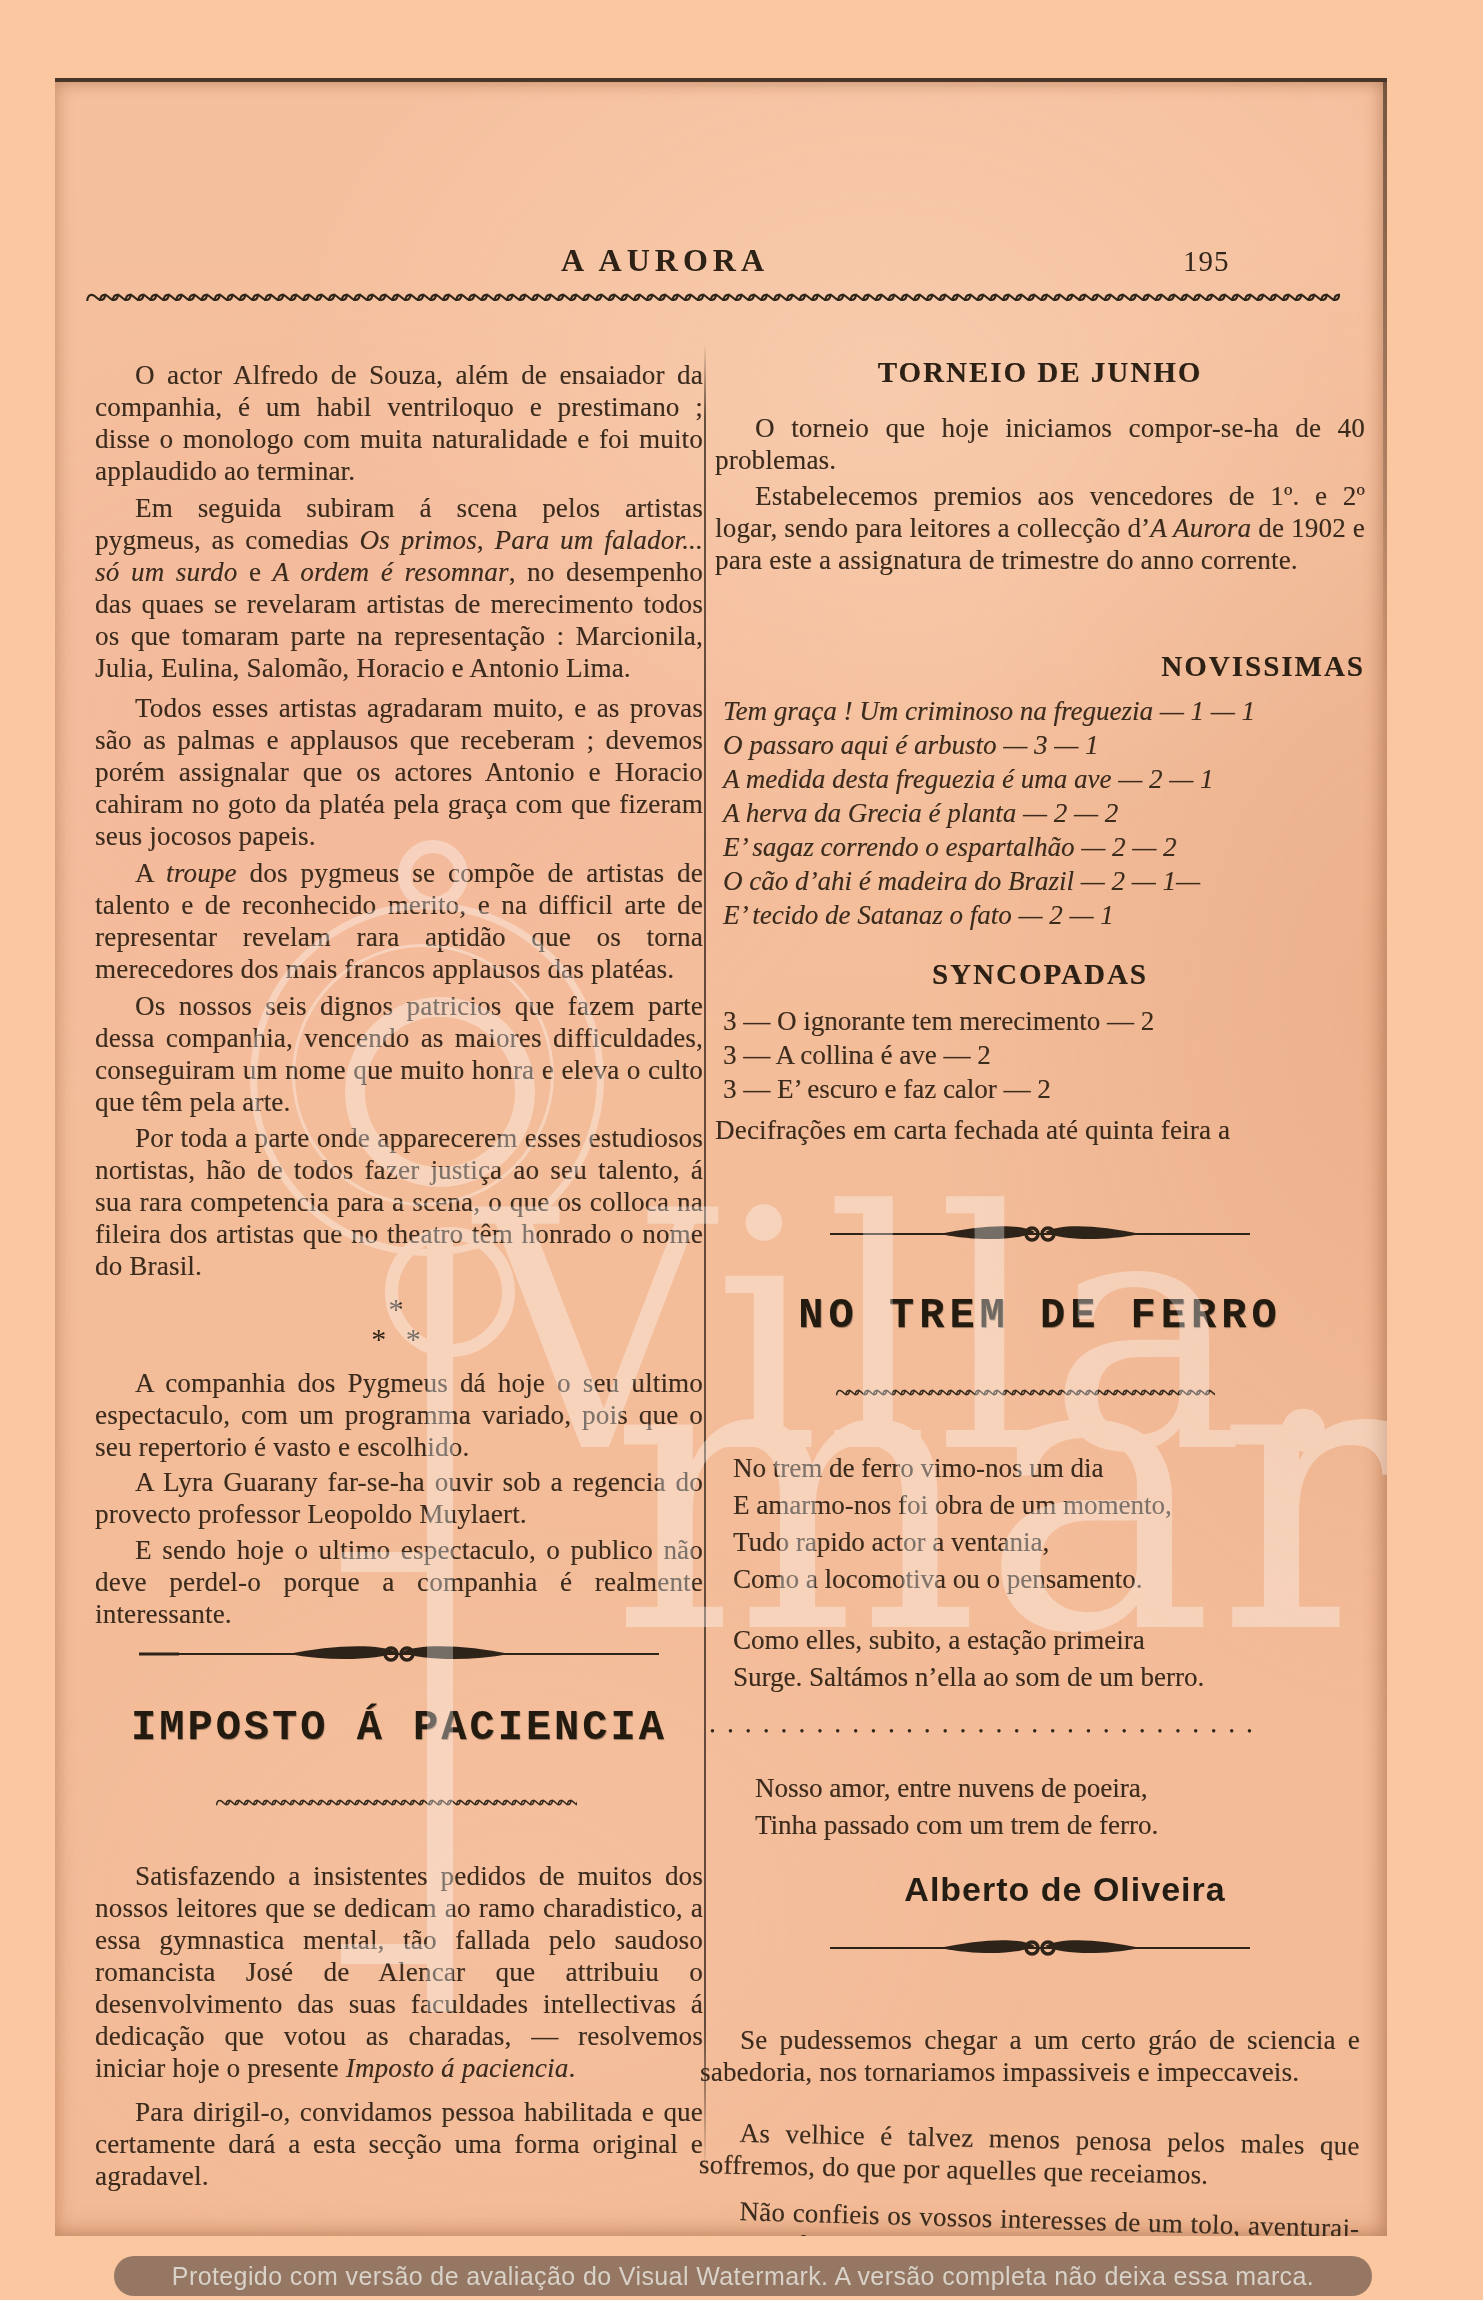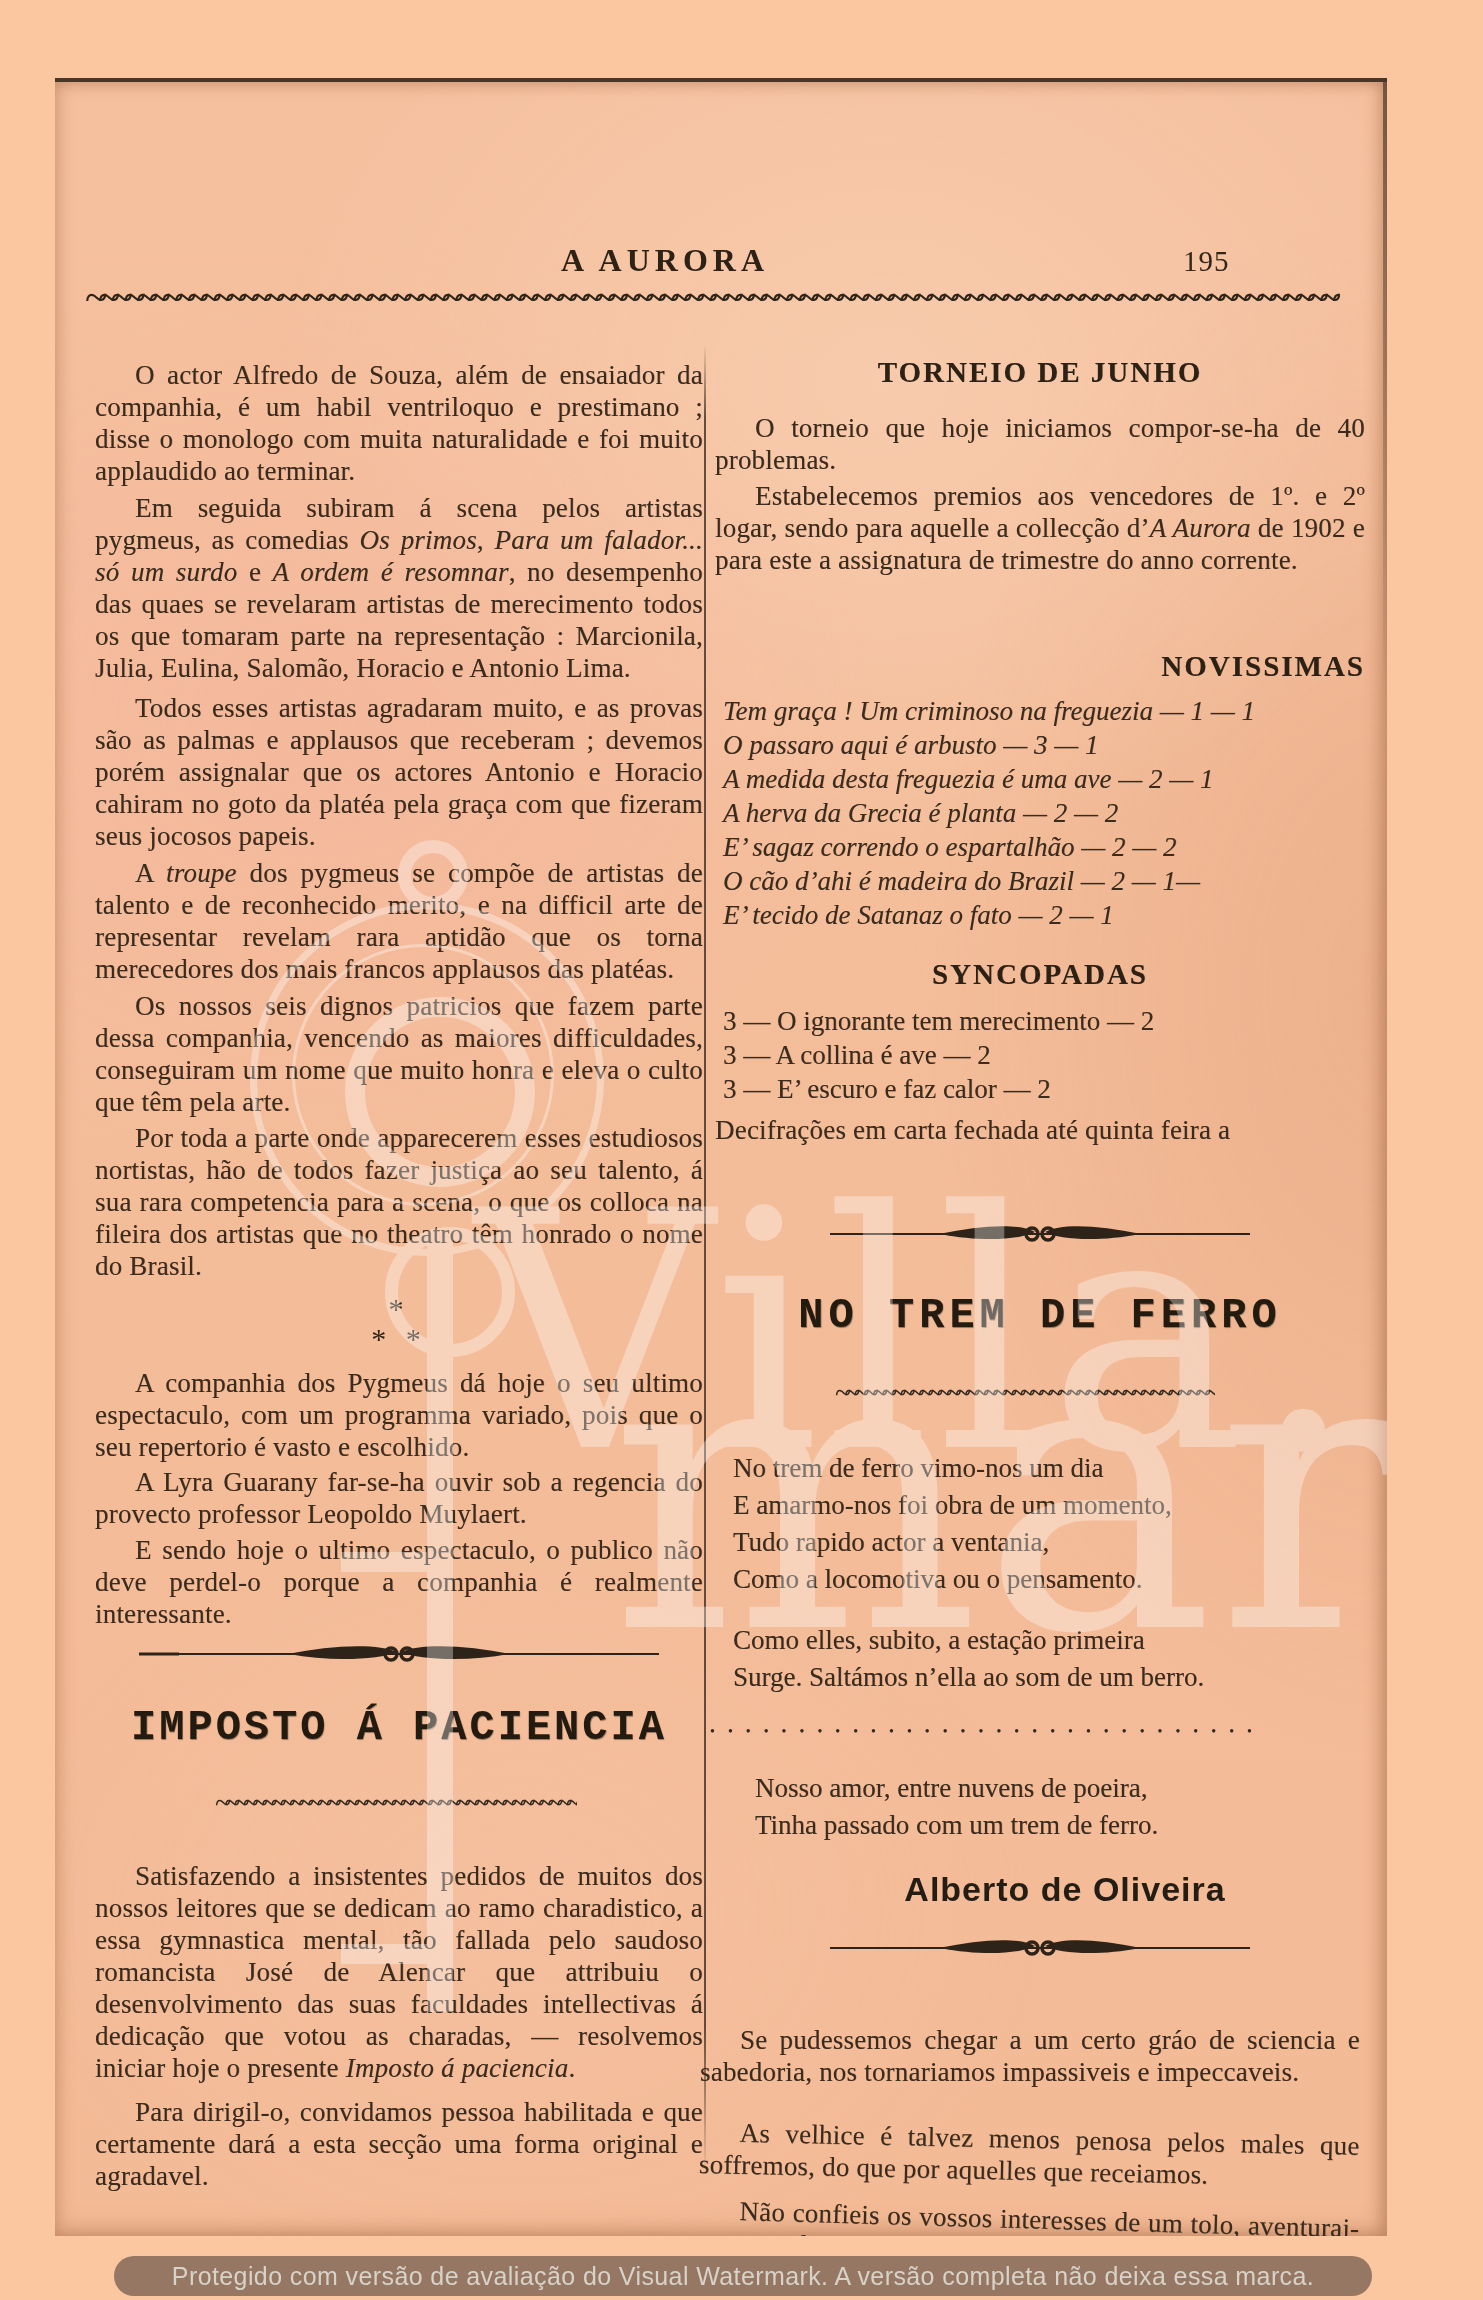--- a/index.html
+++ b/index.html
@@ -98,21 +98,21 @@
 
     <div class="blk slab" style="left:40px;top:1622px;width:608px;font-size:42px;letter-spacing:3px;">IMPOSTO Á PACIENCIA</div>
 
     <div class="blk wavy" style="left:160px;top:1710px;width:362px;">~~~~~~~~~~~~~~~~~~~~~~~~~~~~~~~~~~~~~~~~~~~~~~</div>
 
     <div class="blk prose indent" style="left:40px;top:1778px;width:608px;"><span>Satisfazendo a insistentes  pedidos de muitos dos nossos leitores que se dedicam ao ramo charadistico, a essa gymnastica mental, tão fallada pelo saudoso romancista José de Alencar que attribuiu o desenvolvimento das suas faculdades intellectivas á dedicação que votou as charadas, — resolvemos iniciar hoje o presente </span><i>Imposto á paciencia</i><span>.</span></div>
     <div class="blk prose indent" style="left:40px;top:2014px;width:608px;">Para dirigil-o, convidamos pessoa habilitada e que certamente dará a esta secção uma forma original e agradavel.</div>
 
     <div class="blk serifhead" style="left:660px;top:274px;width:650px;">TORNEIO DE JUNHO</div>
     <div class="blk prose indent" style="left:660px;top:330px;width:650px;">O torneio que hoje iniciamos compor-se-ha  de 40 problemas.</div>
-    <div class="blk prose indent" style="left:660px;top:398px;width:650px;"><span>Estabelecemos  premios  aos vencedores de 1º. e 2º logar, sendo para  aquelle a collecção d’</span><i>A Aurora</i><span> de 1902 e para  este  a assignatura de trimestre do anno corrente.</span></div>
+    <div class="blk prose indent" style="left:660px;top:398px;width:650px;"><span>Estabelecemos  premios  aos vencedores de 1º. e 2º logar, sendo para  leitores a collecção d’</span><i>A Aurora</i><span> de 1902 e para  este  a assignatura de trimestre do anno corrente.</span></div>
 
     <div class="blk serifhead" style="left:660px;top:568px;width:650px;text-align:right;">NOVISSIMAS</div>
     <div class="blk list" style="left:668px;top:612px;width:648px;font-style:italic;">
       <div>Tem graça ! Um criminoso na  freguezia — 1 — 1</div>
       <div>O passaro aqui é arbusto — 3 — 1</div>
       <div>A medida desta freguezia  é  uma  ave — 2 — 1</div>
       <div>A herva da Grecia é planta — 2 —  2</div>
       <div>E’ sagaz correndo o  espartalhão — 2 — 2</div>
       <div>O cão d’ahi é madeira do Brazil — 2 — 1—</div>
       <div>E’ tecido de Satanaz o  fato — 2 — 1</div>

